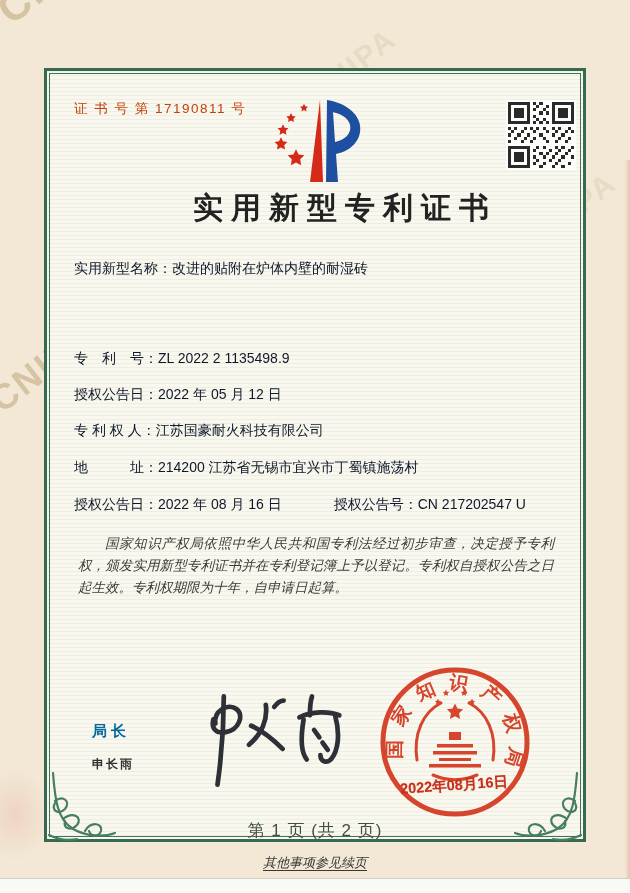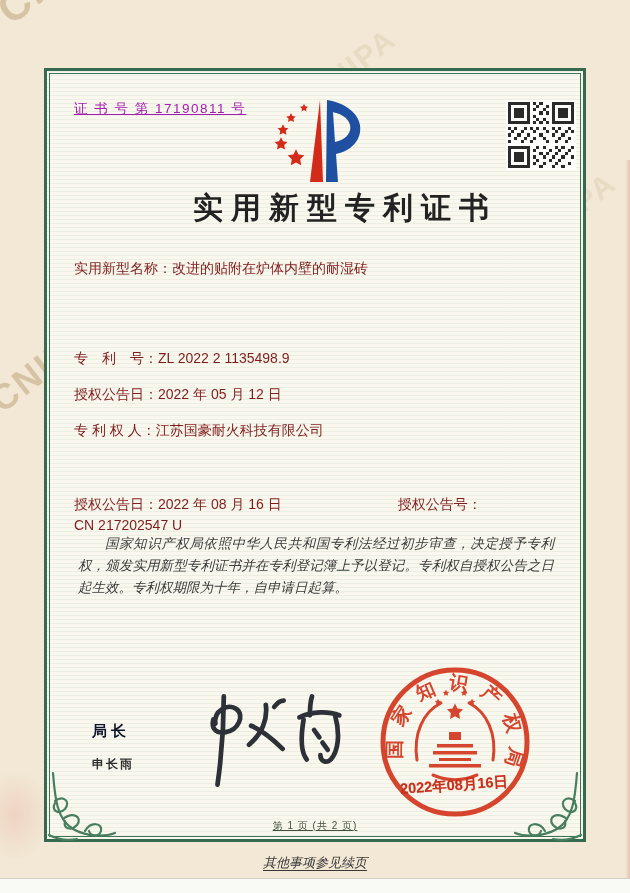--- a/index.html
+++ b/index.html
@@ -26,56 +26,56 @@
     background:
       repeating-linear-gradient(180deg,
         rgba(146,188,158,0.14) 0px, rgba(146,188,158,0.14) 1px,
         rgba(0,0,0,0) 1px, rgba(0,0,0,0) 4px),
       #faf8ee;
   }
   .frame::after{
     content:"";position:absolute;inset:2px;border:1px solid #3f7257;pointer-events:none;
   }
 
-  .cert-no{position:absolute;left:74px;top:100px;font-size:13.5px;color:#a21caf;letter-spacing:1.5px;text-decoration:underline;}
+  .cert-no{position:absolute;left:74px;top:100px;font-size:13.5px;color:#c2410c;letter-spacing:1.5px;}
 
   .logo{position:absolute;left:246px;top:94px;width:140px;height:96px;}
   .qr{position:absolute;left:506px;top:100px;width:66px;height:66px;background:#fdfdfb;padding:2px;}
 
   .title{
     position:absolute;left:44px;top:188px;width:602px;text-align:center;
     font-family:"Liberation Serif", serif;font-weight:bold;
     font-size:30px;letter-spacing:8px;color:#222;
   }
 
-  .field-row{position:absolute;left:74px;width:478px;font-size:14px;line-height:21px;color:#7f1d1d;}
+  .field-row{position:absolute;left:74px;width:478px;font-size:14px;line-height:21px;color:#0f172a;}
   .flabel{white-space:pre;display:inline-block;vertical-align:top;}
   .fvalue{display:inline-block;vertical-align:top;}
   .fvalue.wide{width:352px;}
-  .grant-gap{margin-left:116px;}
+  .grant-gap{margin-left:52px;}
 
   .paras{
     position:absolute;left:70px;top:524px;width:492px;
     font-family:"DejaVu Serif", serif;font-style:italic;
     font-size:13.5px;line-height:22px;color:#3a3a3a;text-align:justify;
   }
   .paras p{margin:8px;text-indent:2em;}
 
-  .sig-title{position:absolute;left:92px;top:722px;font-size:15px;letter-spacing:4px;color:#0f172a;font-weight:600;}
+  .sig-title{position:absolute;left:92px;top:722px;font-size:15px;letter-spacing:4px;color:#0369a1;font-weight:600;}
   .sig-name{position:absolute;left:92px;top:756px;font-size:12px;letter-spacing:2px;color:#2f2f2f;font-weight:600;}
   .signature{position:absolute;left:185px;top:688px;width:170px;height:105px;}
 
   .seal{position:absolute;left:375px;top:662px;width:160px;height:160px;opacity:0.92;}
   .seal-date{
     position:absolute;left:384px;top:776px;width:140px;text-align:center;
     color:#c9301b;font-weight:bold;font-size:14.5px;transform:rotate(-4deg);
     text-shadow:0 0 1px rgba(201,48,27,.4);white-space:nowrap;
   }
 
-  .page-num{position:absolute;left:44px;top:819px;width:542px;text-align:center;font-size:10px;color:#44503f;letter-spacing:1px;text-decoration:underline;}
+  .page-num{position:absolute;left:44px;top:819px;width:542px;text-align:center;font-size:17px;color:#44503f;letter-spacing:1px;}
   .footer-note{
     position:absolute;left:0;top:854px;width:630px;text-align:center;
     font-size:13px;color:#383838;font-family:"DejaVu Serif", serif;font-style:italic;
     text-decoration:underline;text-underline-offset:3px;
   }
 
   .flourish{position:absolute;width:70px;height:70px;top:771px;}
   .flourish.left{left:47px;}
   .flourish.right{left:513px;transform:scaleX(-1);}
 
@@ -158,20 +158,23 @@
     <span class="flabel">实用新型名称：</span><span class="fvalue">改进的贴附在炉体内壁的耐湿砖</span>
   </div>
   <div class="field-row" style="top:348px">
     <span class="flabel">专　利　号：</span><span class="fvalue">ZL 2022 2 1135498.9</span>
   </div>
   <div class="field-row" style="top:384px">
     <span class="flabel">授权公告日：</span><span class="fvalue">2022 年 05 月 12 日</span>
   </div>
   <div class="field-row" style="top:420px">
     <span class="flabel">专 利 权 人：</span><span class="fvalue">江苏国豪耐火科技有限公司</span>
+  </div>
+  <div class="field-row" style="top:457px">
+    <span class="flabel">地　　　址：</span><span class="fvalue">214200 江苏省无锡市宜兴市丁蜀镇施荡村</span>
   </div>
   <div class="field-row" style="top:494px">
     <span class="flabel">授权公告日：</span><span class="fvalue">2022 年 08 月 16 日</span><span class="flabel grant-gap">授权公告号：</span><span class="fvalue">CN 217202547 U</span>
   </div>
 
   <div class="paras">
     <p>国家知识产权局依照中华人民共和国专利法经过初步审查，决定授予专利权，颁发实用新型专利证书并在专利登记簿上予以登记。专利权自授权公告之日起生效。专利权期限为十年，自申请日起算。</p>
   </div>
 
   <div class="sig-title">局长</div>

